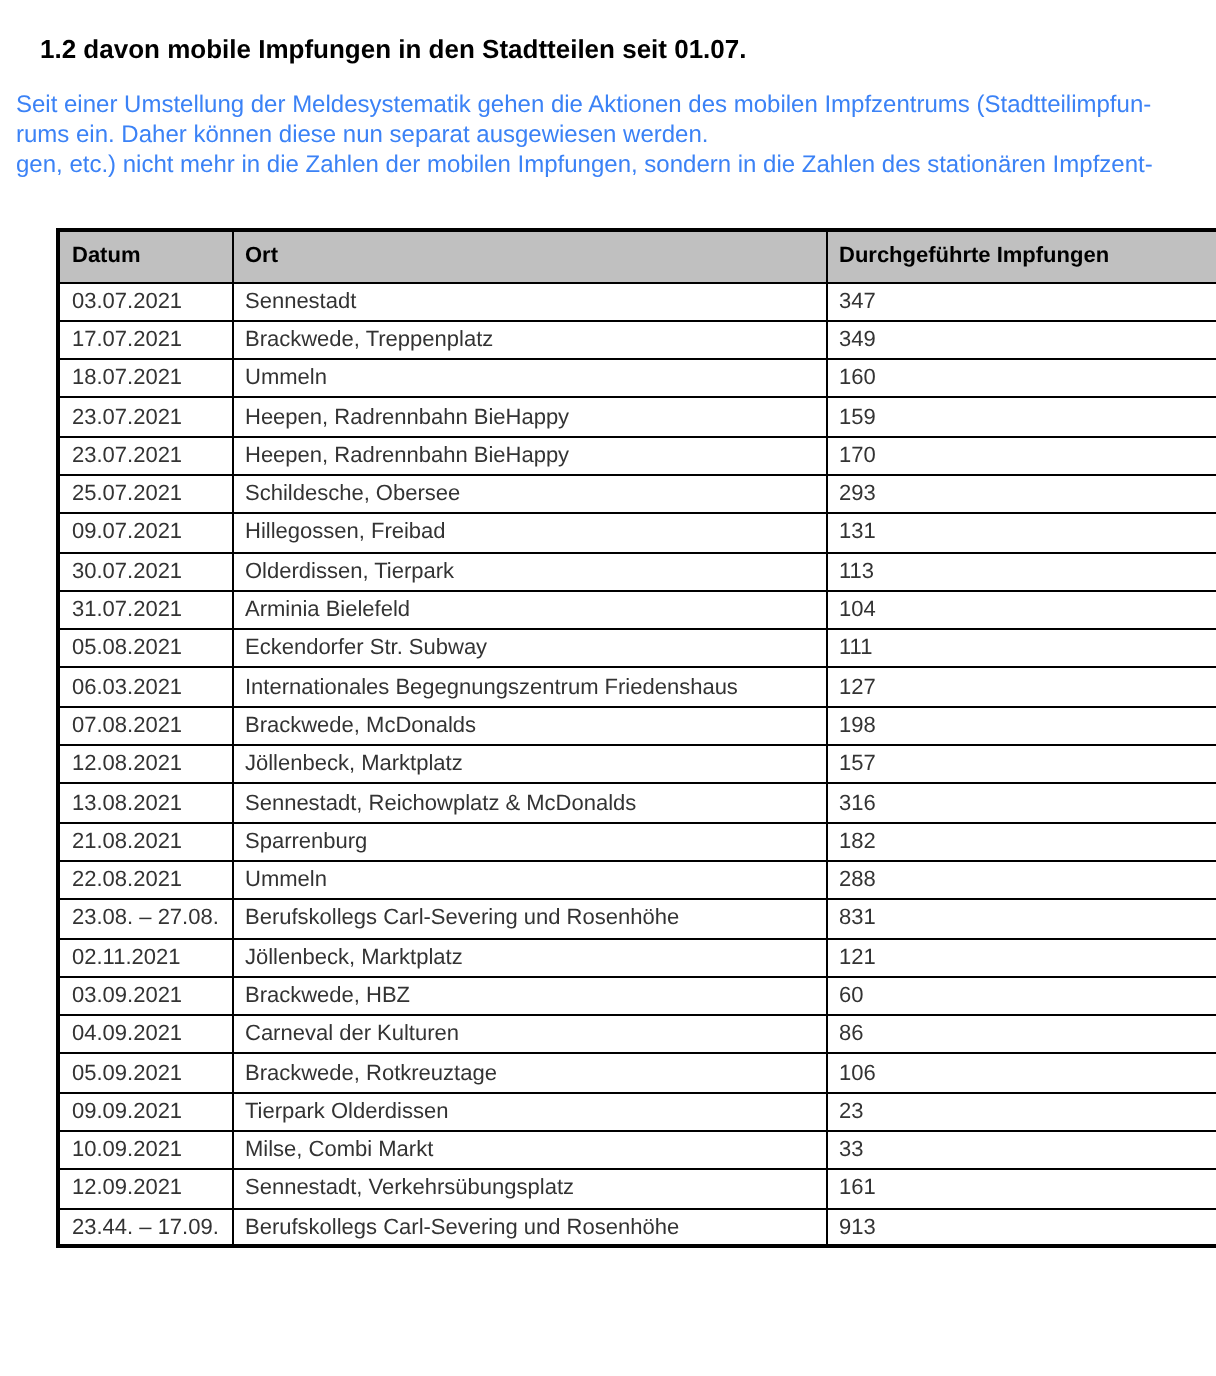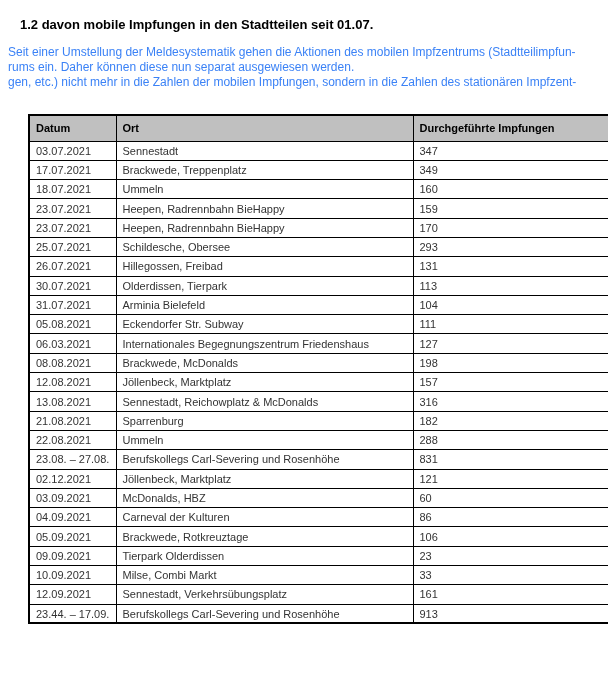--- a/index.html
+++ b/index.html
@@ -114,21 +114,21 @@
           <td>23.07.2021</td>
           <td>Heepen, Radrennbahn BieHappy</td>
           <td>170</td>
         </tr>
         <tr>
           <td>25.07.2021</td>
           <td>Schildesche, Obersee</td>
           <td>293</td>
         </tr>
         <tr>
-          <td>26.07.2021</td>
+          <td>09.07.2021</td>
           <td>Hillegossen, Freibad</td>
           <td>131</td>
         </tr>
         <tr>
           <td>30.07.2021</td>
           <td>Olderdissen, Tierpark</td>
           <td>113</td>
         </tr>
         <tr>
           <td>31.07.2021</td>
@@ -139,21 +139,21 @@
           <td>05.08.2021</td>
           <td>Eckendorfer Str. Subway</td>
           <td>111</td>
         </tr>
         <tr>
           <td>06.03.2021</td>
           <td>Internationales Begegnungszentrum Friedenshaus</td>
           <td>127</td>
         </tr>
         <tr>
-          <td>08.08.2021</td>
+          <td>07.08.2021</td>
           <td>Brackwede, McDonalds</td>
           <td>198</td>
         </tr>
         <tr>
           <td>12.08.2021</td>
           <td>Jöllenbeck, Marktplatz</td>
           <td>157</td>
         </tr>
         <tr>
           <td>13.08.2021</td>
@@ -169,27 +169,27 @@
           <td>22.08.2021</td>
           <td>Ummeln</td>
           <td>288</td>
         </tr>
         <tr>
           <td>23.08. – 27.08.</td>
           <td>Berufskollegs Carl-Severing und Rosenhöhe</td>
           <td>831</td>
         </tr>
         <tr>
-          <td>02.12.2021</td>
+          <td>02.11.2021</td>
           <td>Jöllenbeck, Marktplatz</td>
           <td>121</td>
         </tr>
         <tr>
           <td>03.09.2021</td>
-          <td>McDonalds, HBZ</td>
+          <td>Brackwede, HBZ</td>
           <td>60</td>
         </tr>
         <tr>
           <td>04.09.2021</td>
           <td>Carneval der Kulturen</td>
           <td>86</td>
         </tr>
         <tr>
           <td>05.09.2021</td>
           <td>Brackwede, Rotkreuztage</td>

